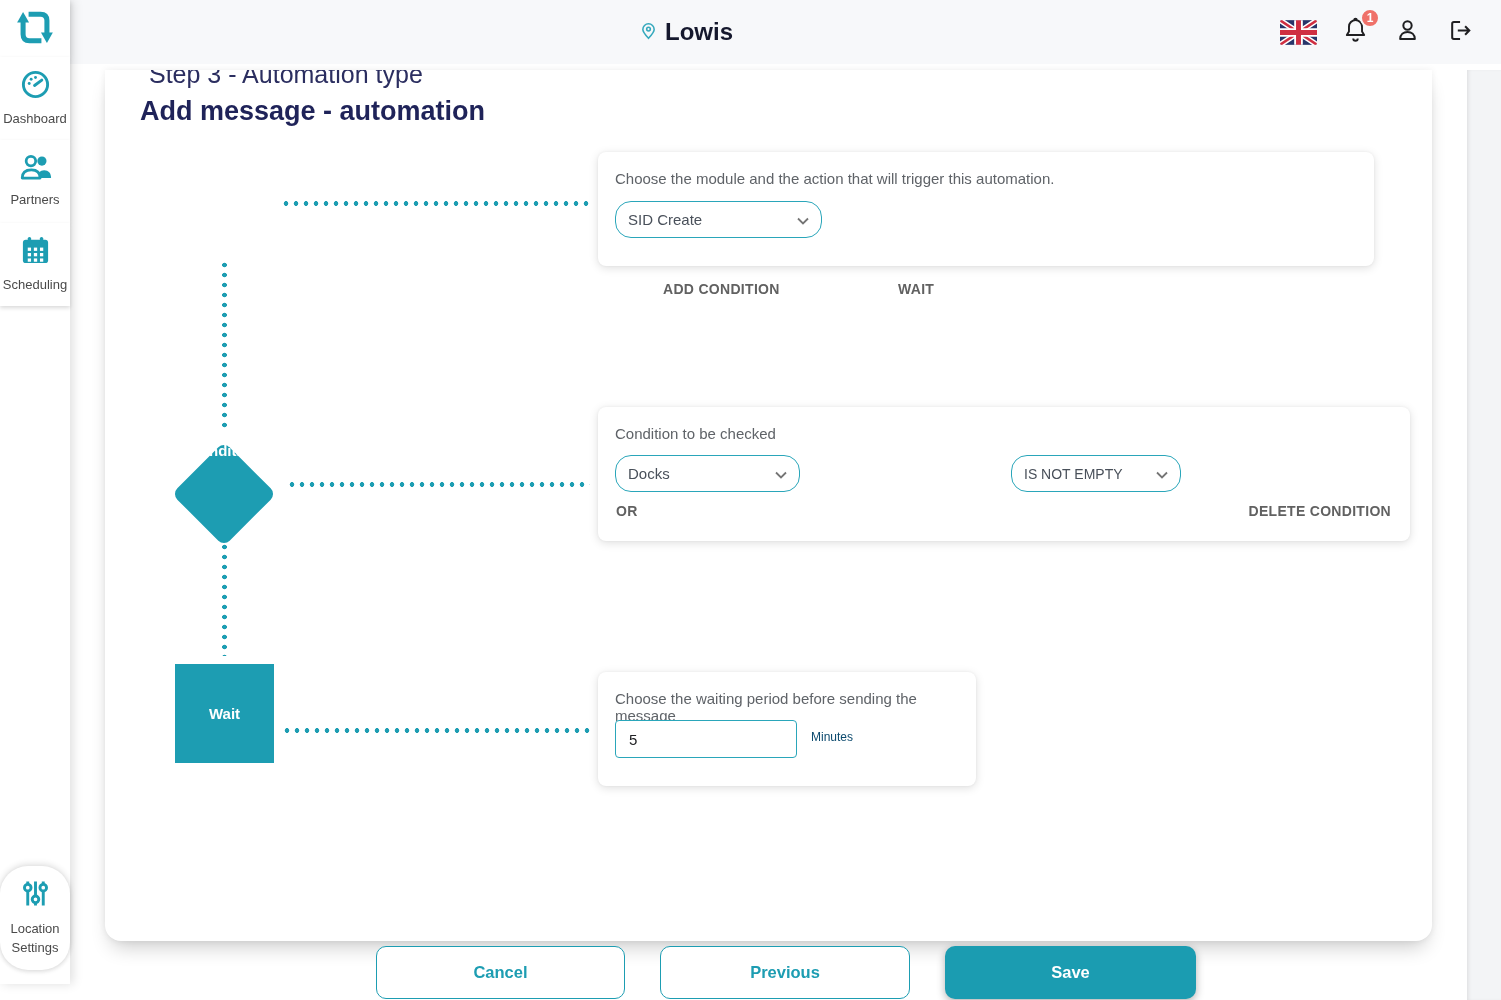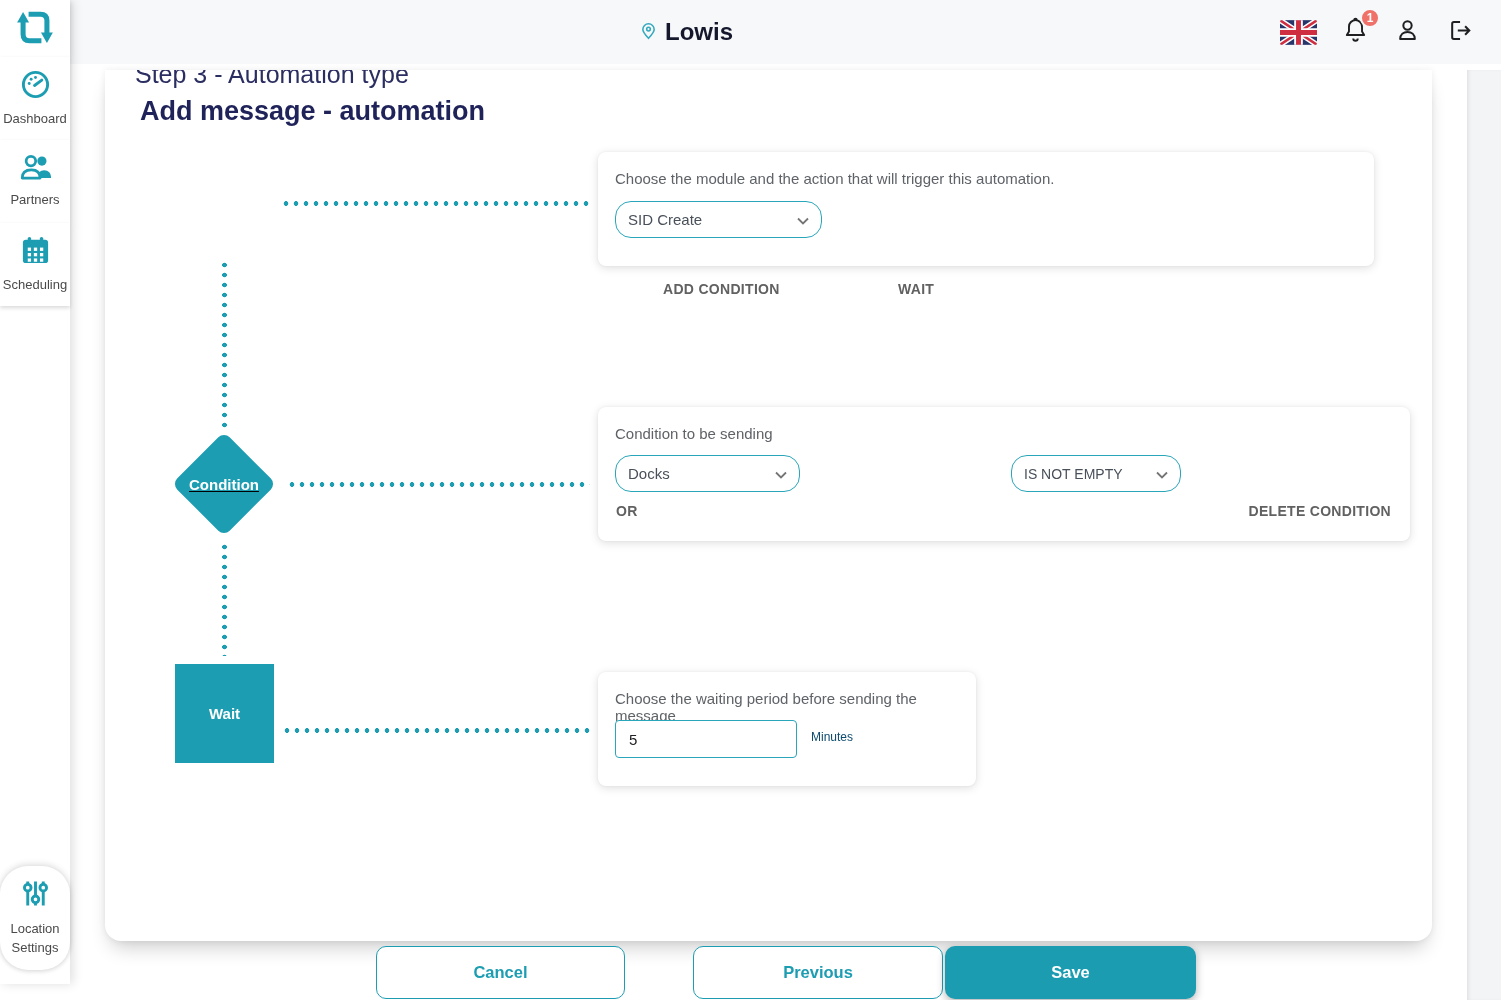--- a/index.html
+++ b/index.html
@@ -32,28 +32,28 @@
            display:flex; align-items:center; justify-content:center; border:2px solid #f7f8fa; }
 
   
   .content { position:absolute; left:70px; top:64px; width:1431px; height:936px; background:#fff; z-index:1; }
   .scroll-track { position:absolute; right:0; top:6px; width:34px; height:930px; background:#f3f4f6;
                   box-shadow:inset 3px 0 4px -2px rgba(0,0,0,.10); }
   .panel { position:absolute; left:35px; top:6px; width:1327px; height:871px; background:#fff;
            border-radius:0 0 16px 16px; overflow:hidden;
            box-shadow:0 12px 20px -6px rgba(0,0,0,.20), 0 0 7px rgba(0,0,0,.07); }
 
-  .step-label { position:absolute; left:30px; top:-10px; font-size:25px; font-weight:400; color:#2b2e60; }
+  .step-label { position:absolute; left:44px; top:-10px; font-size:25px; font-weight:400; color:#2b2e60; }
   .page-title { position:absolute; left:35px; top:26px; font-size:27px; font-weight:700; color:#1f2359; }
 
   
   .node-circle { position:absolute; left:71px; top:83px; width:98px; height:98px; border-radius:50%;
                  background:#1d9db2; display:flex; align-items:center; justify-content:center; }
-  .node-diamond-wrap { position:absolute; left:67px; top:362px; width:104px; height:104px;
-                 display:flex; align-items:center; justify-content:center;text-decoration:underline; }
+  .node-diamond-wrap { position:absolute; left:67px; top:372px; width:104px; height:104px;
+                 display:flex; align-items:flex-start; justify-content:center; }
   .node-diamond-shape { position:absolute; left:15px; top:15px; width:74px; height:74px;
                  background:#1d9db2; border-radius:8px; transform:rotate(45deg); }
   .node-square { position:absolute; left:70px; top:594px; width:99px; height:99px;
                  background:#1d9db2; display:flex; align-items:center; justify-content:center; }
   .node-label { position:relative; z-index:1; color:#fff; font-size:15px; font-weight:600; }
 
   
   .dots-h { position:absolute; height:5px; background-image:radial-gradient(circle, #1d9db2 2.1px, transparent 2.6px);
             background-size:10px 5px; background-repeat:repeat-x; background-position:left center; }
   .dots-v { position:absolute; width:5px; background-image:radial-gradient(circle, #1d9db2 2.1px, transparent 2.6px);
@@ -91,21 +91,21 @@
                border:1.5px solid #2aa6ba; border-radius:4px; padding:0 13px; font-size:15px;
                color:#202124; font-family:"Liberation Sans", sans-serif; outline:none; }
   .unit-label { position:absolute; left:213px; top:58px; font-size:12px; color:#0c4a6e; }
 
   
   .footer-btn { position:absolute; top:882px; height:53px; border-radius:10px; font-size:16.5px;
                 font-weight:700; cursor:pointer; display:flex; align-items:center; justify-content:center;
                 font-family:"Liberation Sans", sans-serif; }
   .btn-outline { background:#fff; border:1.5px solid #1d9db2; color:#1d9db2; }
   .btn-cancel { left:306px; width:249px; }
-  .btn-previous { left:590px; width:250px;margin-left:33px; }
+  .btn-previous { left:590px; width:250px; }
   .btn-save { left:875px; width:251px; background:#1b9cb1; border:none; color:#fff;
               box-shadow:0 3px 8px rgba(0,0,0,.30); }
 </style>
 </head>
 <body>
 
 <nav class="sidebar">
   <div class="logo-block">
     <span>
       <svg width="44" height="42" viewBox="0 0 48 44">
@@ -262,21 +262,21 @@
               <path d="M1 1.5 L6 6.5 L11 1.5"></path>
             </svg>
         </span>
       </div>
     </div>
 
     <button class="text-btn btn-add-cond">ADD CONDITION</button>
     <button class="text-btn btn-wait-act">WAIT</button>
 
     <div class="card card-cond">
-      <span class="card-label">Condition to be sending</span>
+      <span class="card-label">Condition to be checked</span>
       <div class="select sel-field">
         <span>Docks</span>
         <span>
           <svg width="12" height="8" viewBox="0 0 12 8" fill="none" stroke="#757575" stroke-width="1.8">
               <path d="M1 1.5 L6 6.5 L11 1.5"></path>
             </svg>
         </span>
       </div>
       <div class="select sel-operator">
         <span>IS NOT EMPTY</span>

